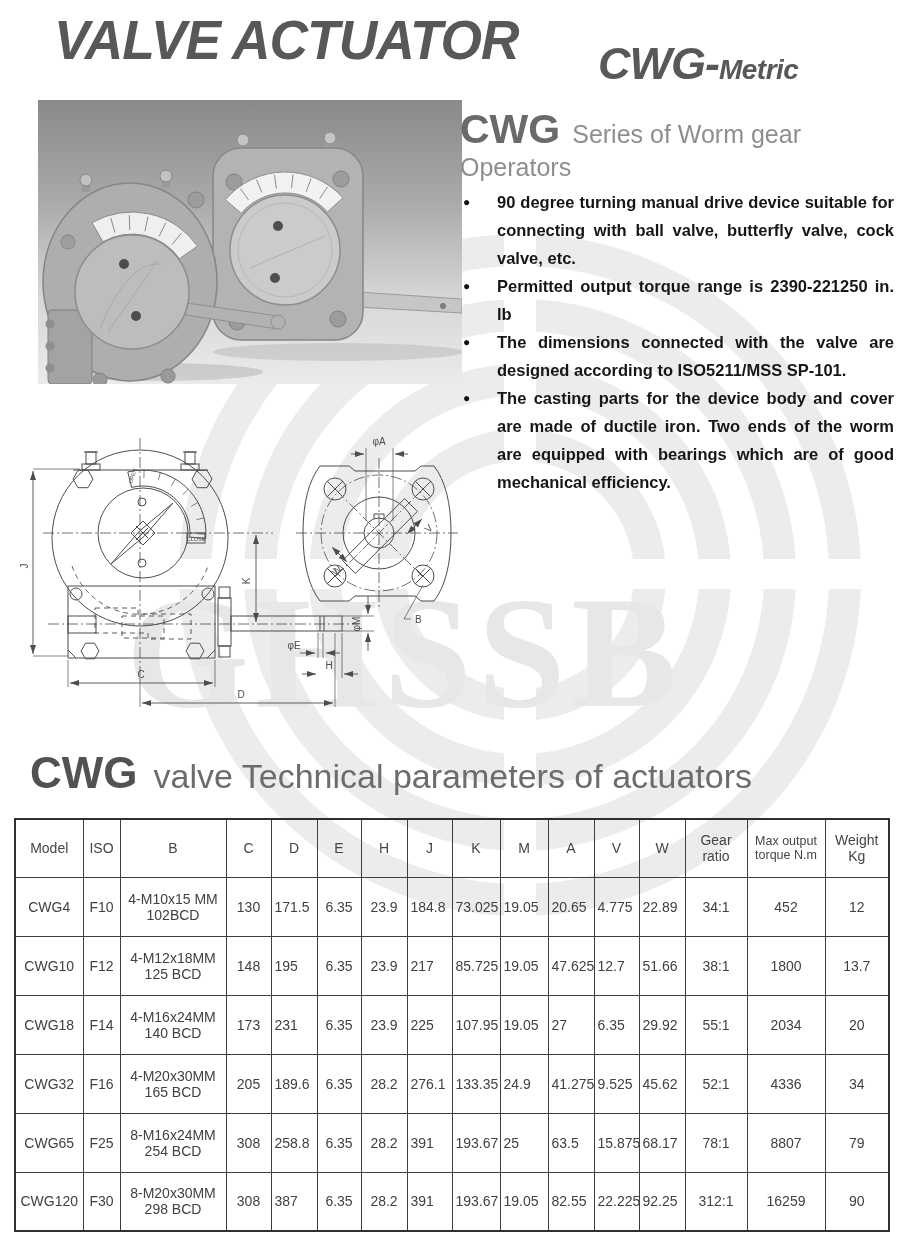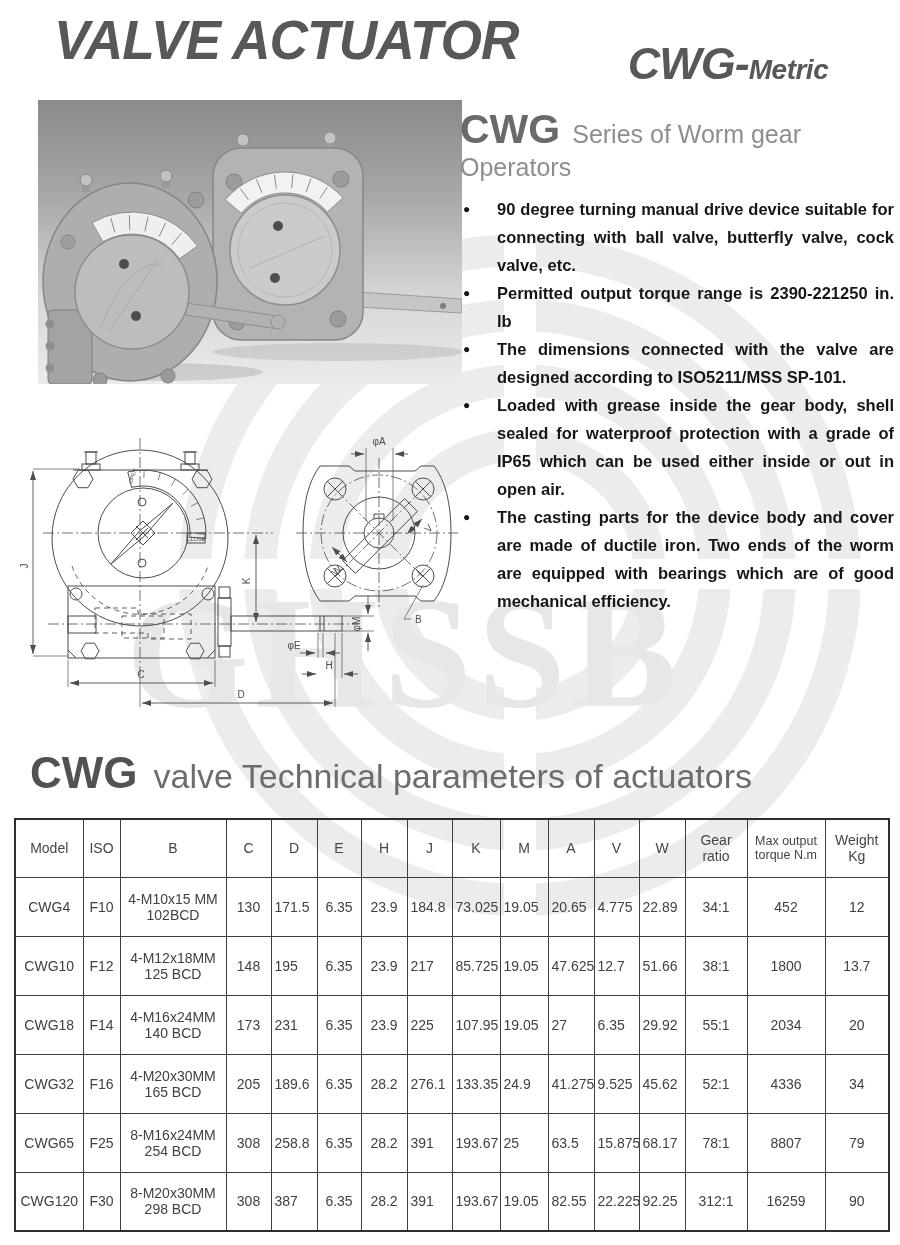--- a/index.html
+++ b/index.html
@@ -3,32 +3,32 @@
 <meta charset="utf-8">
 <style>
   * { margin:0; padding:0; box-sizing:border-box; }
   html,body { width:900px; height:1245px; background:#ffffff; font-family:"Liberation Sans",sans-serif; position:relative; overflow:hidden; }
   .abs { position:absolute; }
   #watermark { left:0; top:0; z-index:0; }
   .layer { z-index:1; }
 
   
   #page-title { left:54px; top:8px; font-size:55px; font-weight:bold; font-style:italic; color:#58585a; letter-spacing:-1px; transform:scaleX(.97); transform-origin:left; white-space:nowrap; }
-  #series-code { left:598px; top:38px; width:260px; text-align:center; color:#58585a; font-style:italic; font-weight:bold; white-space:nowrap; }
+  #series-code { left:598px; top:38px; width:260px; text-align:left; color:#58585a; font-style:italic; font-weight:bold; white-space:nowrap; }
   #series-code .big { font-size:45px; letter-spacing:-1px; }
   #series-code .small { font-size:28px; letter-spacing:-.5px; }
 
   
   #photo-box { left:38px; top:100px; width:424px; height:284px; }
 
   
   #intro { left:460px; top:106px; width:434px; }
   #intro-heading .cwg { font-size:41px; font-weight:bold; color:#6a6a6d; letter-spacing:0; }
   #intro-heading .sub { font-size:25px; color:#8c8e90; margin-left:12px; }
-  #feature-list { list-style:none; margin-top:13px; }
+  #feature-list { list-style:none; margin-top:6px; }
   #feature-list li { position:relative; padding-left:37px; font-size:16.5px; font-weight:bold; color:#161616; line-height:28px; text-align:justify; }
   #feature-list li::before { content:"●"; position:absolute; left:3px; top:0; font-size:12px; line-height:28px; color:#111; }
 
   
   #drawing-box { left:18px; top:426px; width:460px; height:308px; }
   .dln { stroke:#4d4d4f; stroke-width:1; fill:none; }
   .dcl { stroke:#4d4d4f; stroke-width:.8; fill:none; stroke-dasharray:11 3 2 3; }
   .ddash { stroke:#4d4d4f; stroke-width:.9; fill:none; stroke-dasharray:5 4; }
   .dim { stroke:#4d4d4f; stroke-width:.9; fill:none; marker-start:url(#ah); marker-end:url(#ah); }
   .dime { stroke:#4d4d4f; stroke-width:.9; fill:none; marker-end:url(#ah); }
@@ -157,21 +157,20 @@
 </div>
 
 <section id="intro" class="abs layer">
   <div id="intro-heading">
     <span class="cwg">CWG</span><span class="sub">Series of Worm gear Operators</span>
   </div>
   <ul id="feature-list">
     <li>90 degree turning manual drive device suitable for connecting with ball valve, butterfly valve, cock valve, etc.</li>
     <li>Permitted output torque range is 2390-221250 in. lb</li>
     <li>The dimensions connected with the valve are designed according to ISO5211/MSS SP-101.</li>
-    <li>Loaded with grease inside the gear body, shell sealed for waterproof protection with a grade of IP65 which can be used either inside or out in open air.</li>
     <li>The casting parts for the device body and cover are made of ductile iron. Two ends of the worm are equipped with bearings which are of good mechanical efficiency.</li>
   </ul>
 </section>
 
 <div id="drawing-box" class="abs layer">
 <svg width="460" height="308" viewBox="0 0 460 308">
   <defs>
     <marker id="ah" markerWidth="10" markerHeight="8" refX="9" refY="3" orient="auto-start-reverse" markerUnits="userSpaceOnUse">
       <path d="M0,0 L9,3 L0,6 Z" fill="#4d4d4f"></path>
     </marker>

